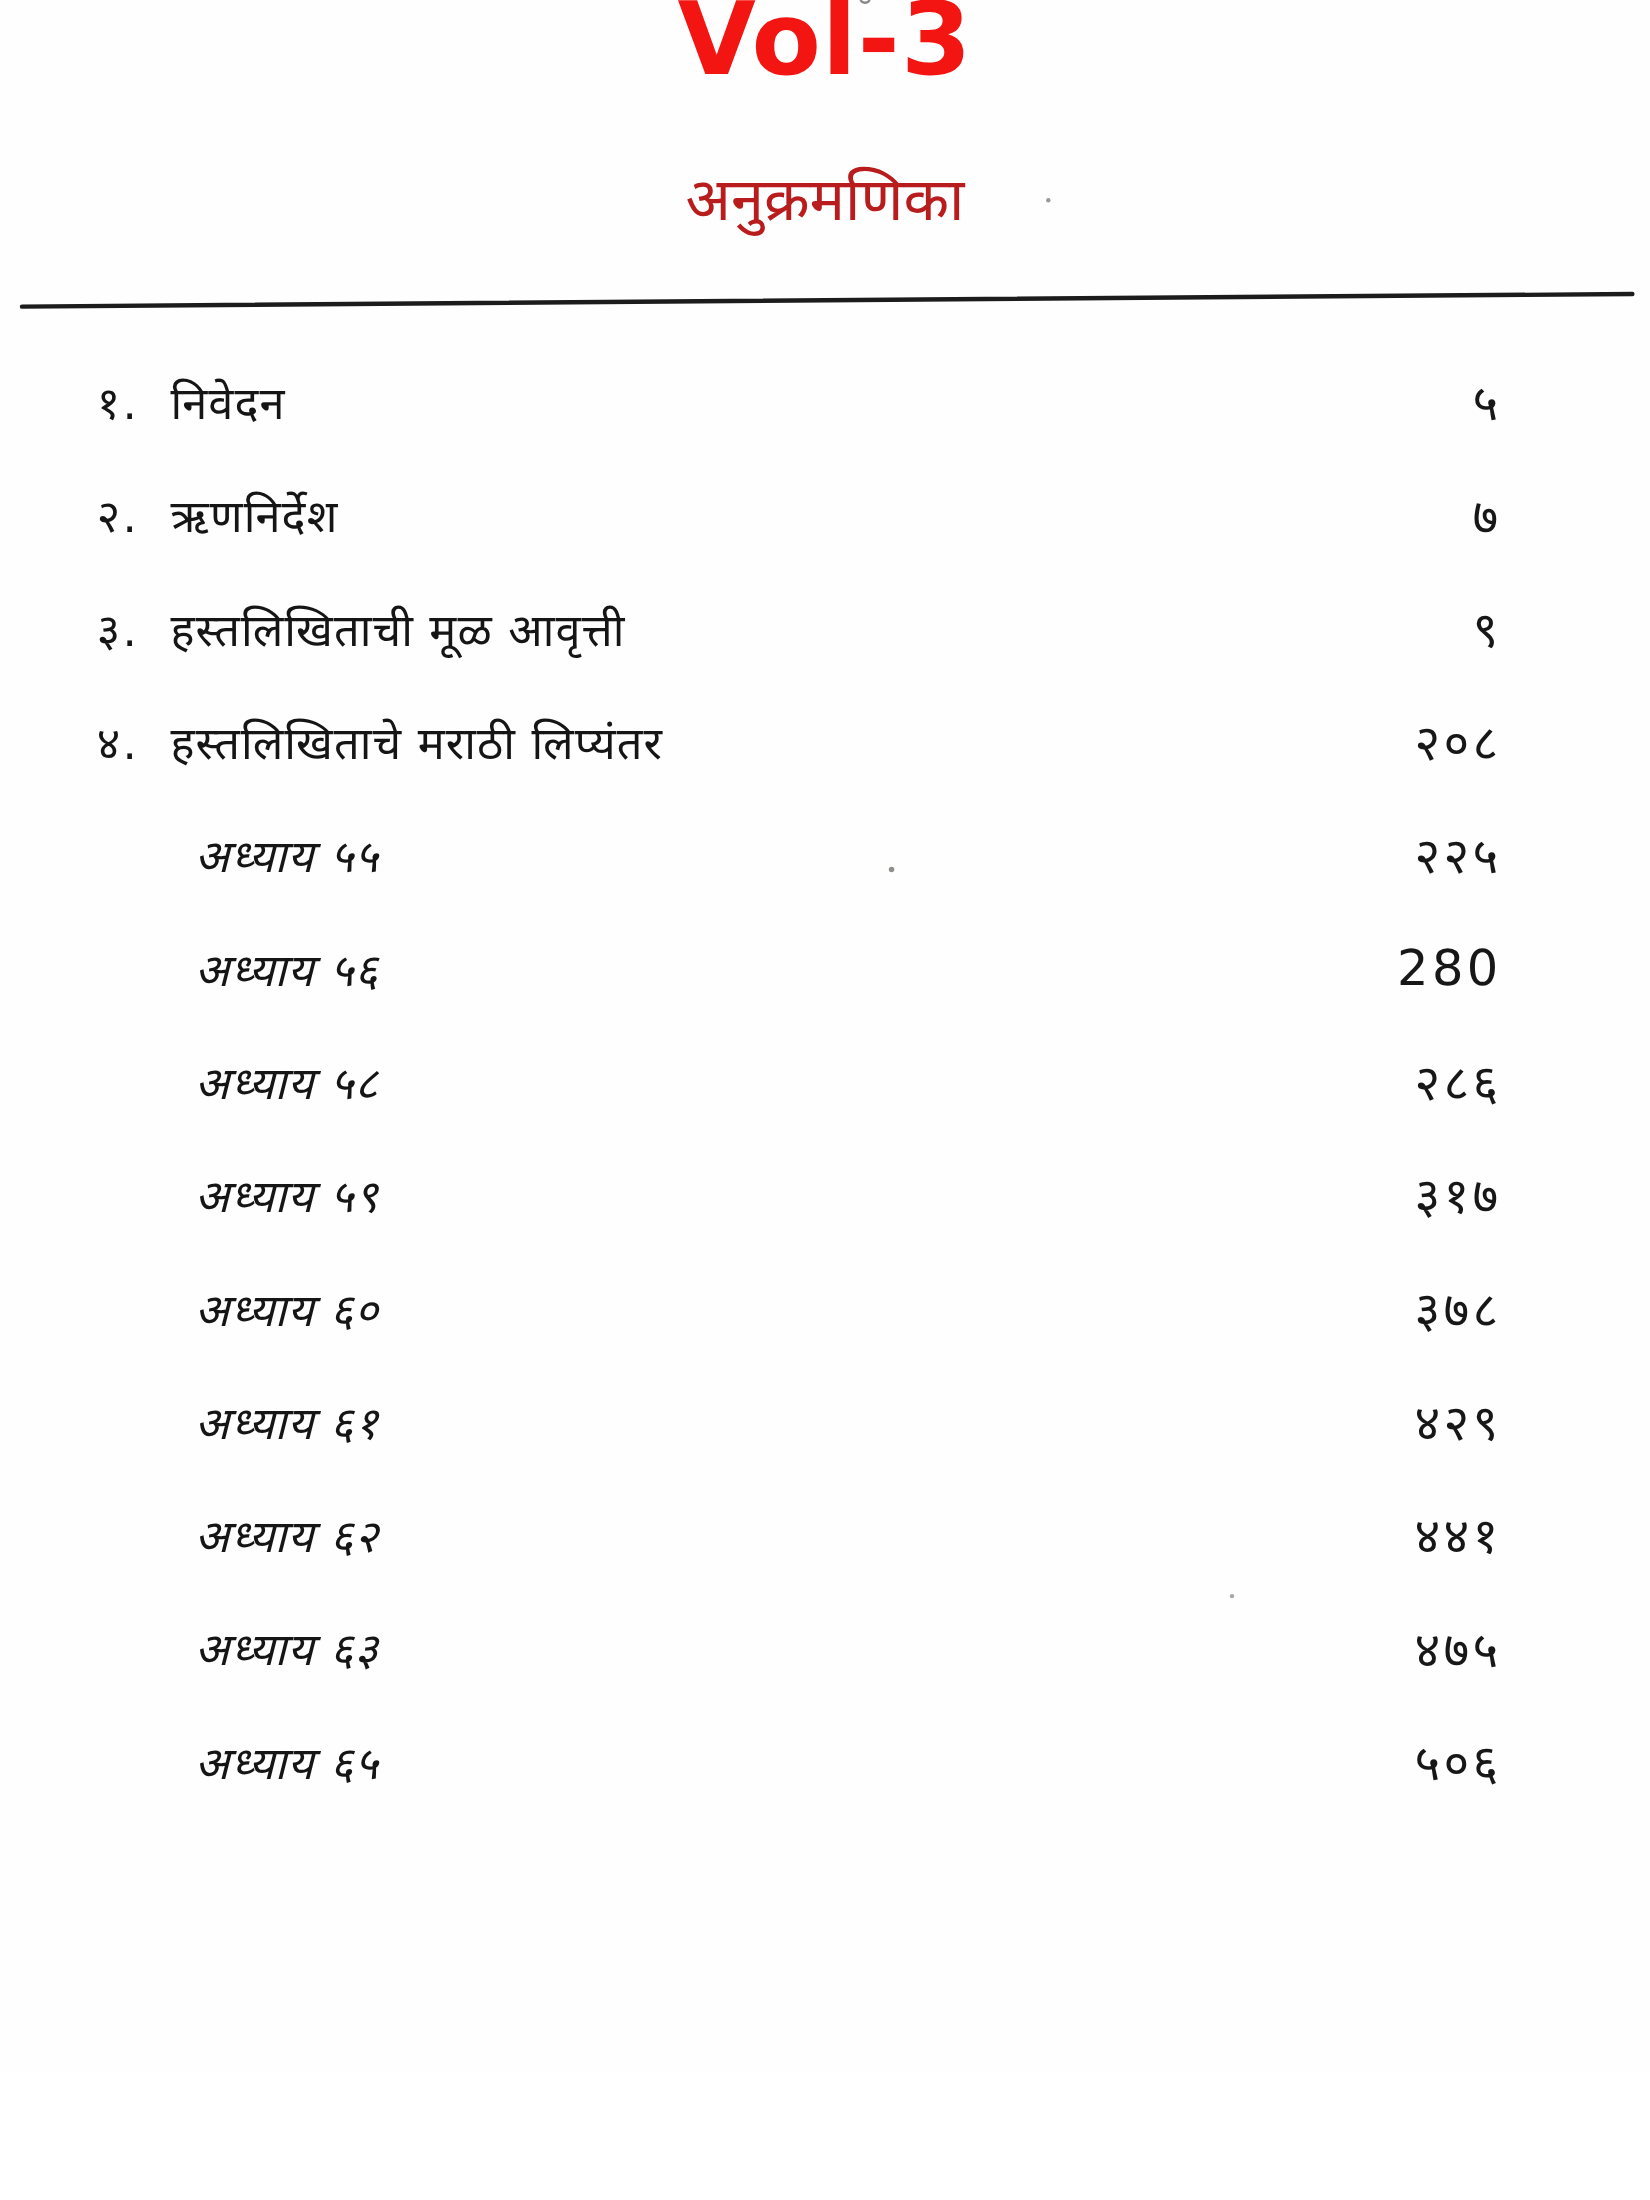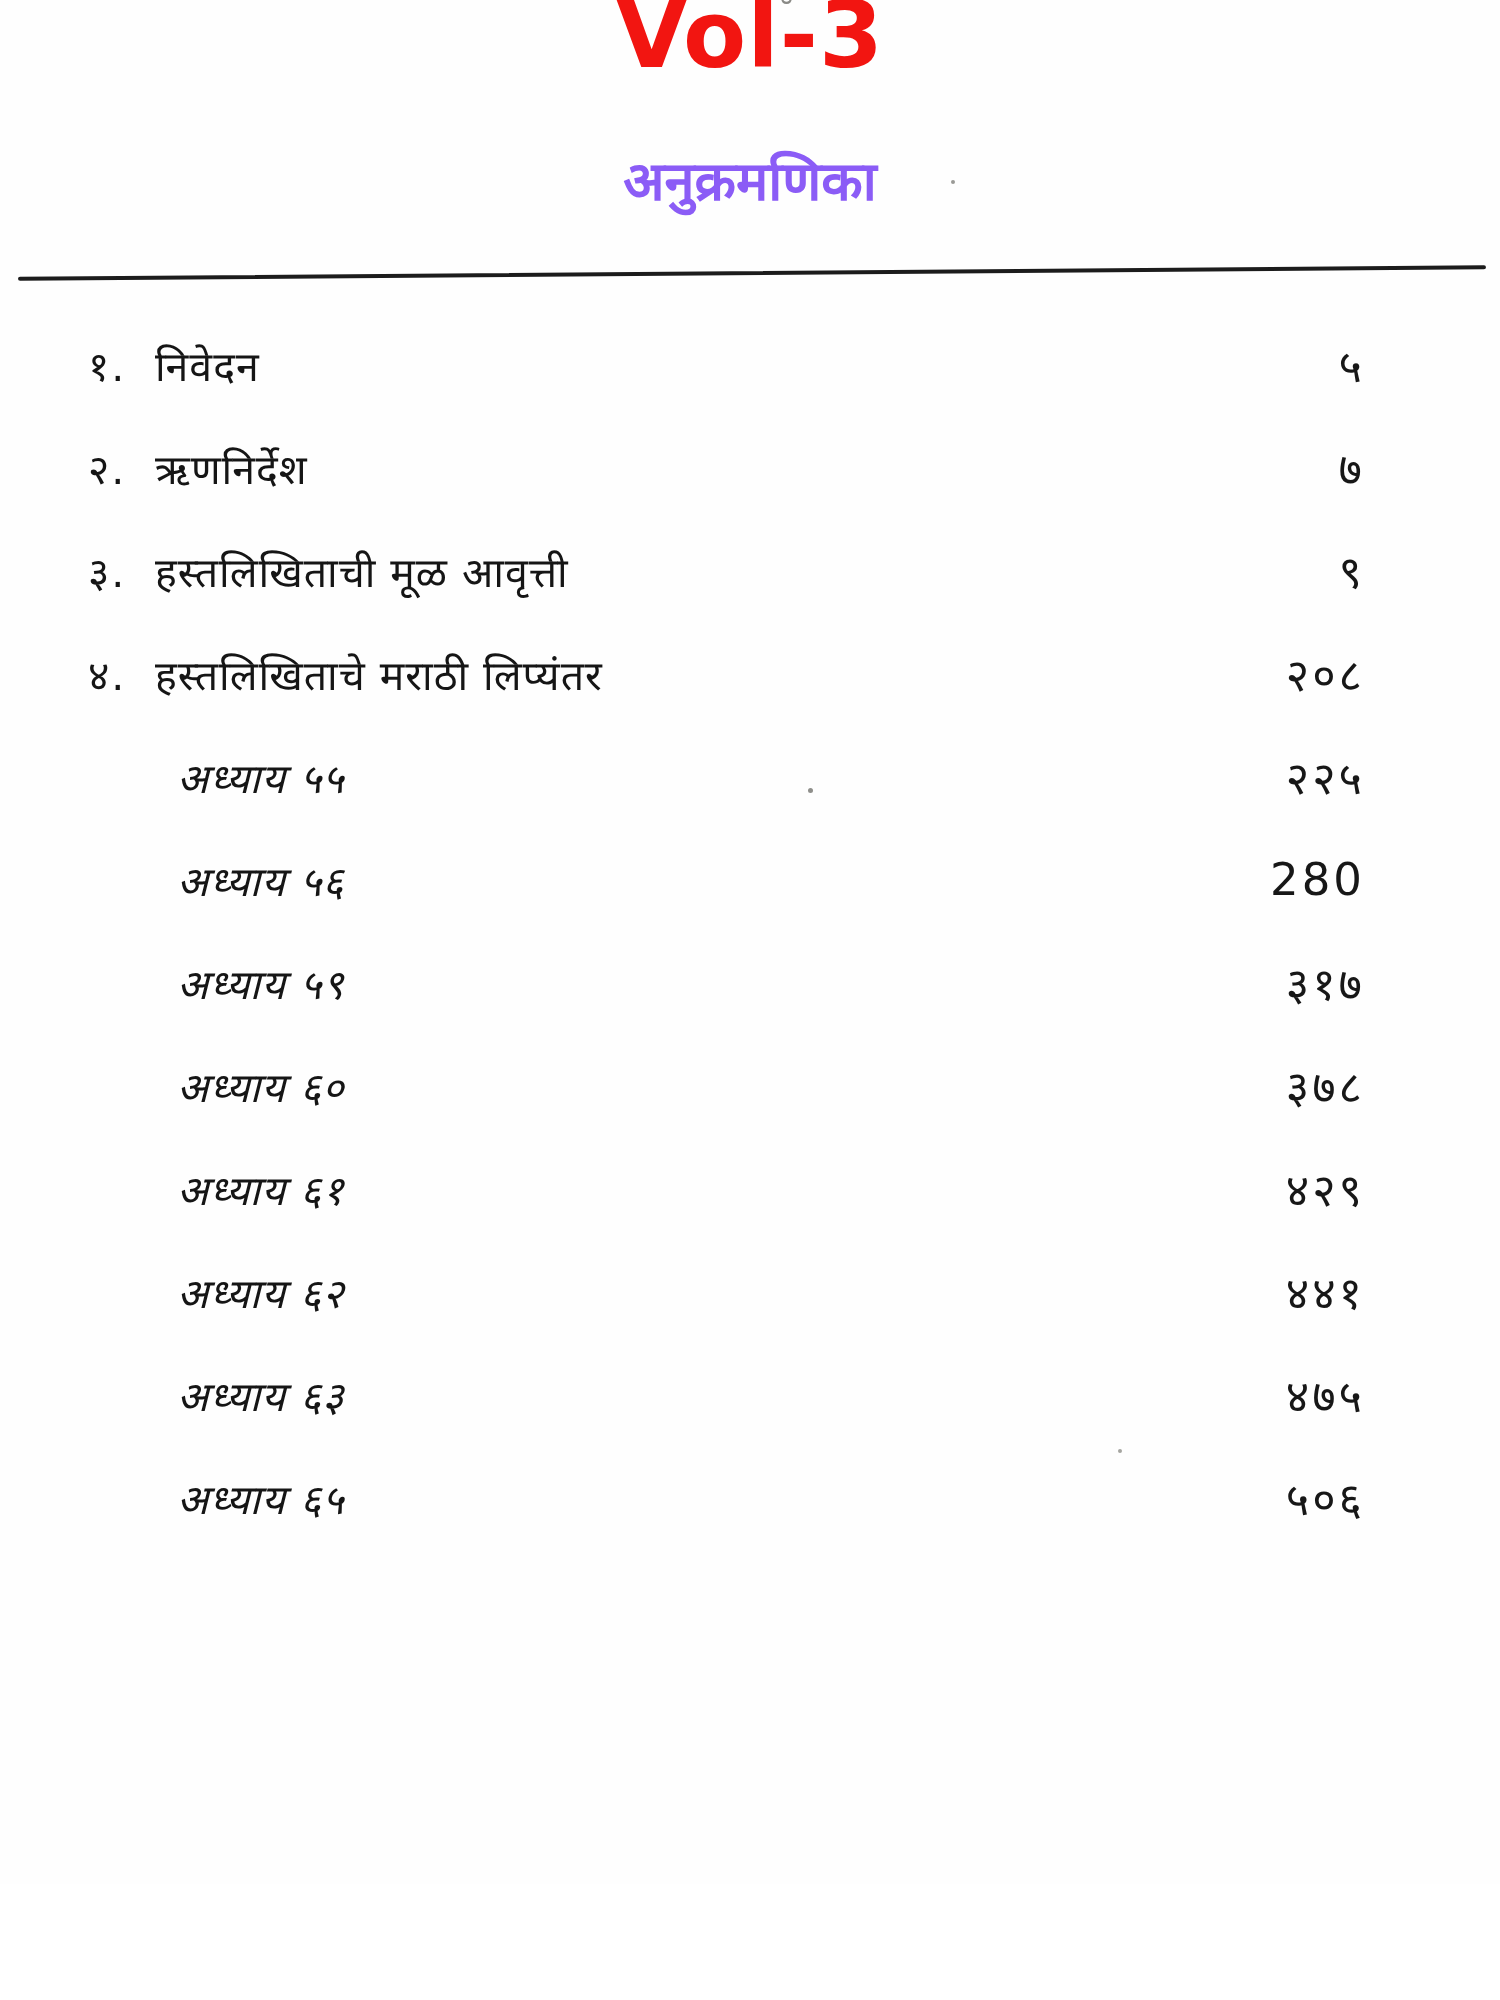--- a/index.html
+++ b/index.html
@@ -27,22 +27,22 @@
     line-height: 1.05;
     letter-spacing: 1px;
   }
   .page-title {
     position: absolute;
     top: 142px;
     left: 0;
     width: 100%;
     text-align: center;
     font-size: 54px;
-    font-weight: bold;
-    color: #8b5cf6;
+    font-weight: normal;
+    color: #b91c1c;
   }
   .rule {
     position: absolute;
     top: 271px;
     left: 18px;
     width: 1468px;
     height: 4px;
     background: #1c1c1c;
     transform: rotate(-0.45deg);
     border-radius: 2px;
@@ -170,20 +170,25 @@
     <span class="pageno">२२५</span>
   </div>
 
   <div class="toc-row indent">
     <span class="num"></span>
     <span class="label">अध्याय ५६</span>
     <span class="pageno">280</span>
   </div>
 
 
+  <div class="toc-row indent">
+    <span class="num"></span>
+    <span class="label">अध्याय ५८</span>
+    <span class="pageno">२८६</span>
+  </div>
 
   <div class="toc-row indent">
     <span class="num"></span>
     <span class="label">अध्याय ५९</span>
     <span class="pageno">३१७</span>
   </div>
 
   <div class="toc-row indent">
     <span class="num"></span>
     <span class="label">अध्याय ६०</span>

